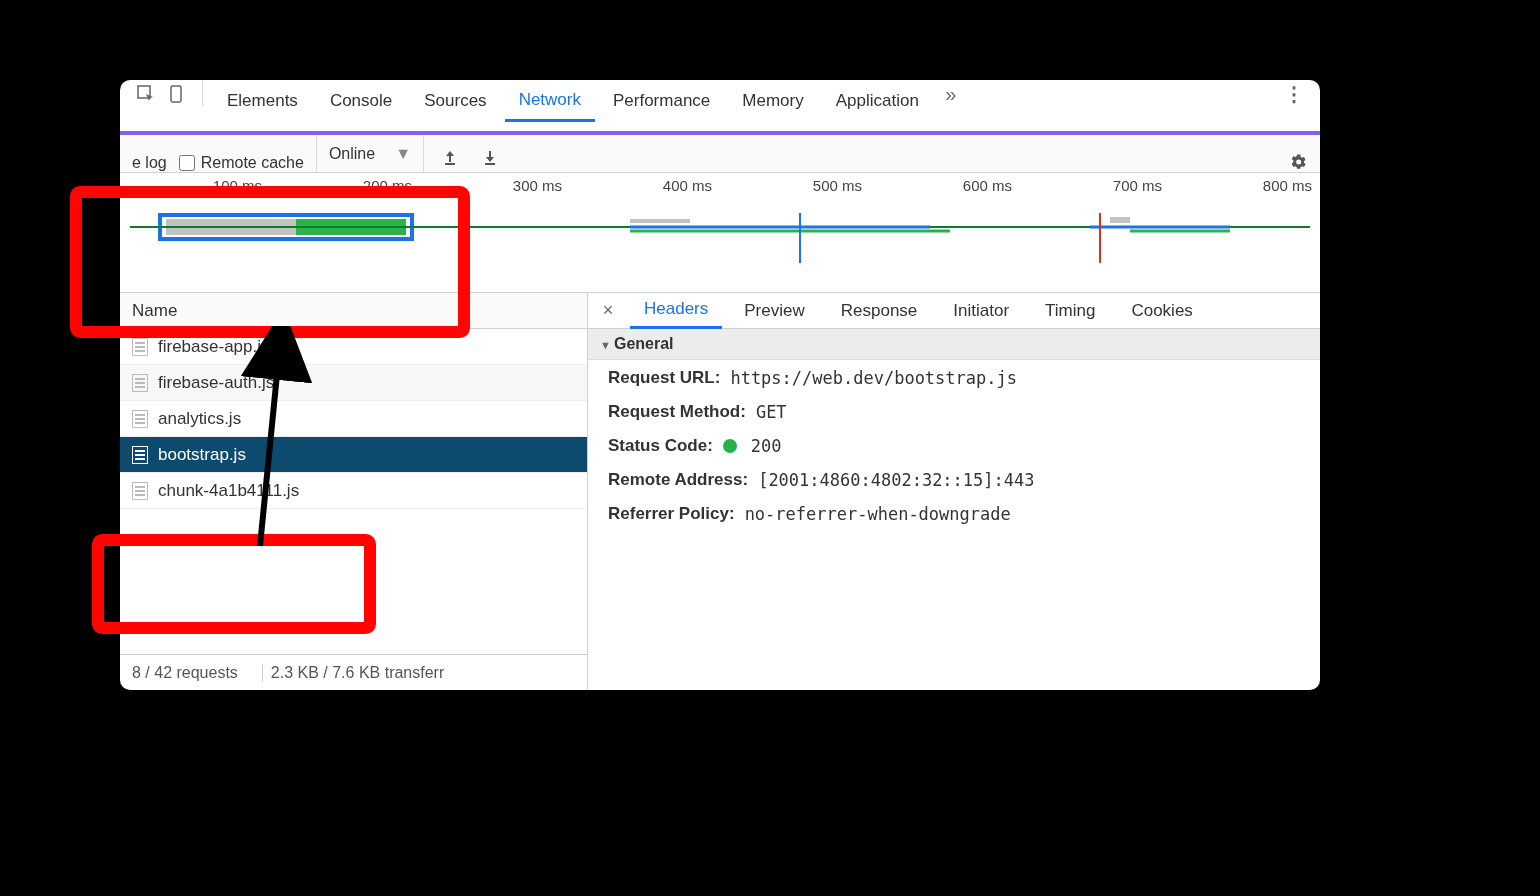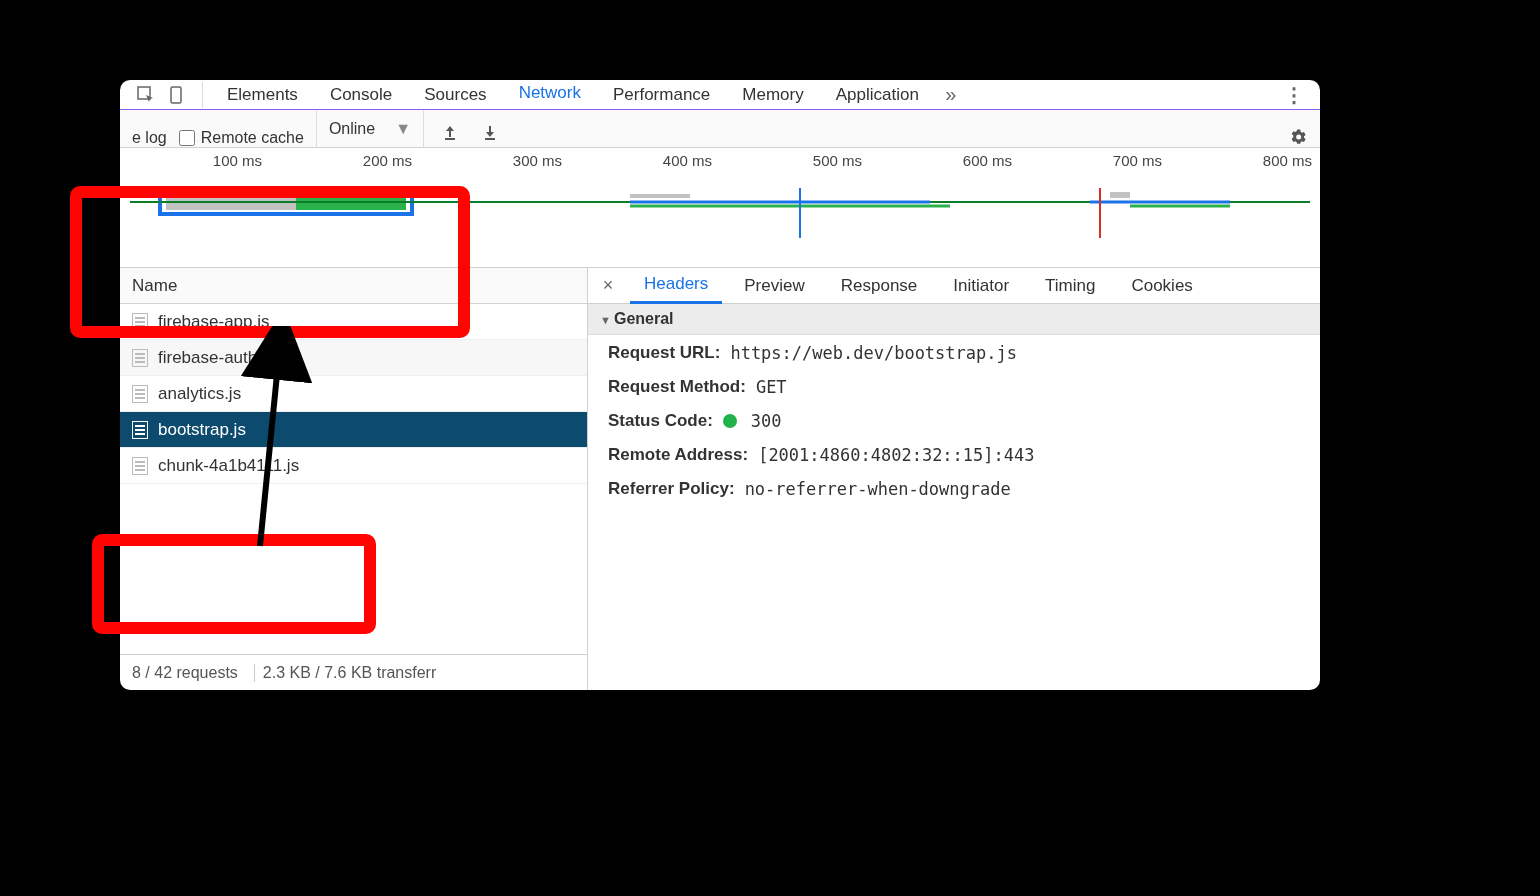--- a/index.html
+++ b/index.html
@@ -3,21 +3,21 @@
 <meta charset="utf-8">
 <style>
 * { margin:0; padding:0; box-sizing:border-box; font-family:-apple-system,BlinkMacSystemFont,"Segoe UI",Helvetica,Arial,sans-serif; }
 body { background:#000; width:1540px; height:896px; position:relative; }
 .window { position:absolute; left:120px; top:80px; width:1200px; height:610px; background:#fff; border-radius:10px; box-shadow:0 20px 60px rgba(0,0,0,.5); overflow:hidden; display:flex; flex-direction:column; }
 .titlebar { height:32px; background:linear-gradient(#f6f6f6,#e8e8e8); display:flex; align-items:center; padding:0 12px; border-bottom:1px solid #d0d0d0; }
 .traffic { display:flex; gap:8px; }
 .tl { width:13px; height:13px; border-radius:50%; }
 .tl.red{background:#ff5f56;} .tl.yellow{background:#ffbd2e;} .tl.green{background:#27c93f;}
 .title { flex:1; text-align:center; font-size:15px; color:#555; }
-.tabs { display:flex; align-items:center; height:30px; border-bottom:1px solid #8b5cf6; padding:0 12px; gap:4px; }
+.tabs { display:flex; align-items:flex-start; height:55px; border-bottom:4px solid #8b5cf6; padding:0 12px; gap:4px; }
 .ticon { width:28px; height:28px; display:flex; align-items:center; justify-content:center; color:#666; cursor:pointer; }
 .tab { padding:0 14px; height:42px; display:flex; align-items:center; font-size:17px; color:#333; cursor:pointer; }
 .tab.active { color:#1a73e8; border-bottom:3px solid #1a73e8; }
 .spacer { flex:1; }
 .toolbar { height:38px; background:#fafafa; border-bottom:1px solid #d0d0d0; display:flex; align-items:flex-end; padding:0 12px; gap:12px; font-size:16px; color:#333; }
 .chk { display:flex; align-items:center; gap:6px; }
 .chk input { width:16px; height:16px; }
 .select { display:flex; align-items:center; gap:20px; padding:0 12px; border-left:1px solid #ddd; border-right:1px solid #ddd; height:100%; }
 .gear { margin-left:auto; font-size:20px; color:#555; cursor:pointer; }
 .timeline { height:120px; border-bottom:1px solid #d0d0d0; position:relative; background:#fff; }
@@ -27,21 +27,21 @@
 .split { flex:1; display:flex; min-height:0; }
 .left { width:468px; border-right:1px solid #d0d0d0; display:flex; flex-direction:column; }
 .colhdr { height:36px; display:flex; align-items:center; padding:0 12px; font-size:17px; color:#333; background:#fafafa; border-bottom:1px solid #d0d0d0; }
 .rows { flex:1; overflow:hidden; }
 .row { height:36px; display:flex; align-items:center; padding:0 12px; gap:10px; font-size:17px; color:#333; border-bottom:1px solid #eee; cursor:pointer; }
 .row:nth-child(even){background:#f7f7f7;}
 .row.sel { background:#0c4a6e; color:#fff; }
 .ficon { width:16px; height:18px; border:1px solid #bbb; position:relative; }
 .ficon::after{content:"";position:absolute;left:2px;right:2px;top:3px;height:2px;background:#bbb;box-shadow:0 4px 0 #bbb,0 8px 0 #bbb;}
 .row.sel .ficon{border-color:#fff;} .row.sel .ficon::after{background:#fff;box-shadow:0 4px 0 #fff,0 8px 0 #fff;}
-.status { height:36px; border-top:1px solid #d0d0d0; display:flex; align-items:center; padding:0 12px; font-size:16px; color:#555; gap:16px; }
+.status { height:36px; border-top:1px solid #d0d0d0; display:flex; align-items:center; padding:0 12px; font-size:16px; color:#555; gap:24px; }
 .status span:nth-child(2){border-left:1px solid #ccc;padding-left:8px;}
 .right { flex:1; display:flex; flex-direction:column; overflow:hidden; }
 .dtabs { height:36px; display:flex; align-items:center; border-bottom:1px solid #d0d0d0; gap:8px; padding:0 6px; }
 .dclose { width:28px; text-align:center; font-size:18px; color:#666; cursor:pointer; }
 .dtab { padding:0 14px; height:36px; display:flex; align-items:center; font-size:17px; color:#333; cursor:pointer; }
 .dtab.active { color:#1a73e8; border-bottom:3px solid #1a73e8; }
 .section { background:#ececec; padding:6px 12px; font-size:16px; font-weight:600; color:#333; border-bottom:1px solid #ddd; }
 .section::before{content:"▼ ";font-size:11px;color:#666;}
 .kv { padding:8px 20px; display:flex; flex-direction:column; gap:14px; font-size:17px; }
 .kvrow { display:flex; gap:10px; align-items:center; }
@@ -192,21 +192,21 @@
             <span class="k">Request URL:</span>
             <span class="v">https://web.dev/bootstrap.js</span>
           </div>
         <div class="kvrow">
             <span class="k">Request Method:</span>
             <span class="v">GET</span>
           </div>
         <div class="kvrow">
             <span class="k">Status Code:</span>
             <span class="dot-ok"></span>
-            <span class="v">300</span>
+            <span class="v">200</span>
           </div>
         <div class="kvrow">
             <span class="k">Remote Address:</span>
             <span class="v">[2001:4860:4802:32::15]:443</span>
           </div>
         <div class="kvrow">
             <span class="k">Referrer Policy:</span>
             <span class="v">no-referrer-when-downgrade</span>
           </div>
       </div>

